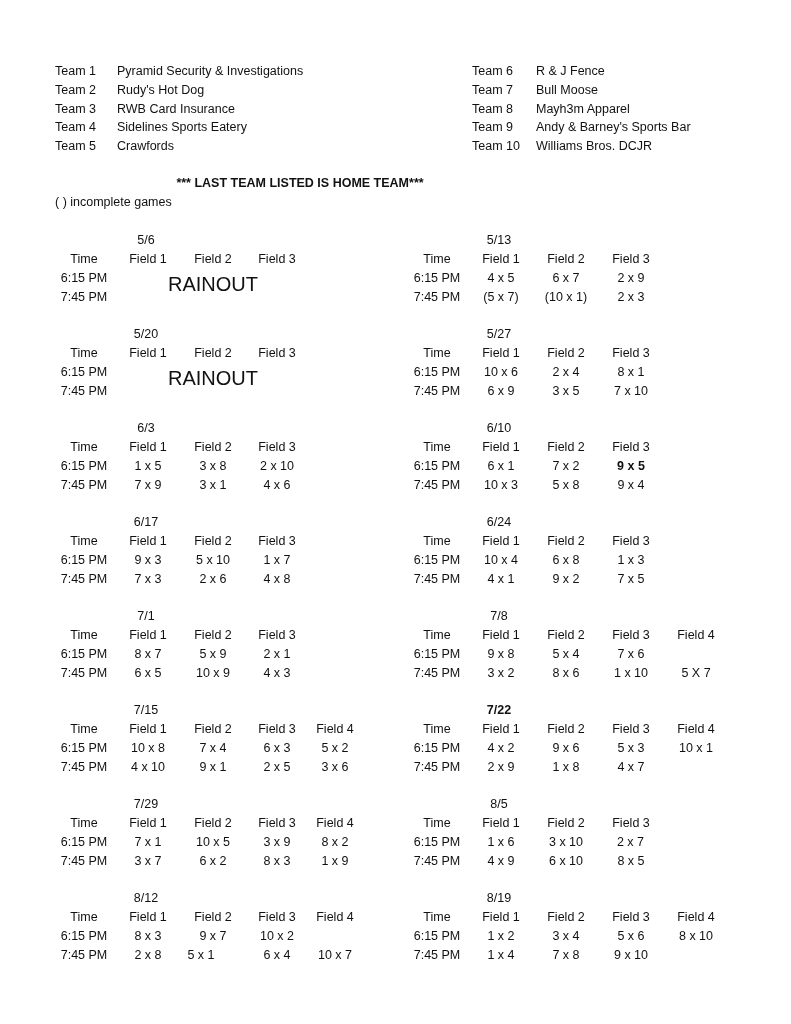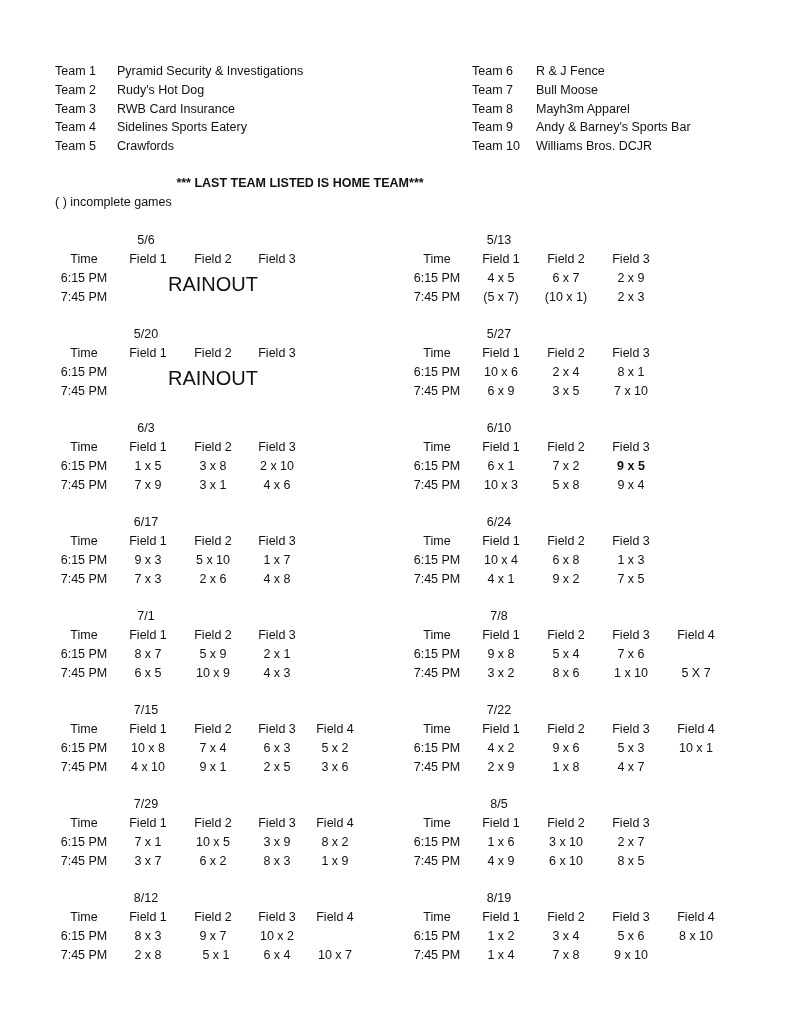--- a/index.html
+++ b/index.html
@@ -215,21 +215,21 @@
       <div class="cell" style="position: absolute; left: 148px; top: 741px;">10 x 8</div>
       <div class="cell" style="position: absolute; left: 148px; top: 760px;">4 x 10</div>
       <div class="cell" style="position: absolute; left: 213px; top: 741px;">7 x 4</div>
       <div class="cell" style="position: absolute; left: 213px; top: 760px;">9 x 1</div>
       <div class="cell" style="position: absolute; left: 277px; top: 741px;">6 x 3</div>
       <div class="cell" style="position: absolute; left: 277px; top: 760px;">2 x 5</div>
       <div class="cell" style="position: absolute; left: 335px; top: 741px;">5 x 2</div>
       <div class="cell" style="position: absolute; left: 335px; top: 760px;">3 x 6</div>
     </div>
     <div>
-      <div class="date" style="position: absolute; left: 499px; top: 703px;">7/22</div>
+      <div class="date" style="position: absolute; left: 499px; top: 703px; font-weight: bold;">7/22</div>
       <div class="cell" style="position: absolute; left: 437px; top: 722px;">Time</div>
       <div class="cell" style="position: absolute; left: 501px; top: 722px;">Field 1</div>
       <div class="cell" style="position: absolute; left: 566px; top: 722px;">Field 2</div>
       <div class="cell" style="position: absolute; left: 631px; top: 722px;">Field 3</div>
       <div class="cell" style="position: absolute; left: 696px; top: 722px;">Field 4</div>
       <div class="cell" style="position: absolute; left: 437px; top: 741px;">6:15 PM</div>
       <div class="cell" style="position: absolute; left: 437px; top: 760px;">7:45 PM</div>
       <div class="cell" style="position: absolute; left: 501px; top: 741px;">4 x 2</div>
       <div class="cell" style="position: absolute; left: 501px; top: 760px;">2 x 9</div>
       <div class="cell" style="position: absolute; left: 566px; top: 741px;">9 x 6</div>
@@ -262,38 +262,38 @@
       <div class="cell" style="position: absolute; left: 437px; top: 816px;">Time</div>
       <div class="cell" style="position: absolute; left: 501px; top: 816px;">Field 1</div>
       <div class="cell" style="position: absolute; left: 566px; top: 816px;">Field 2</div>
       <div class="cell" style="position: absolute; left: 631px; top: 816px;">Field 3</div>
       <div class="cell" style="position: absolute; left: 437px; top: 835px;">6:15 PM</div>
       <div class="cell" style="position: absolute; left: 437px; top: 854px;">7:45 PM</div>
       <div class="cell" style="position: absolute; left: 501px; top: 835px;">1 x 6</div>
       <div class="cell" style="position: absolute; left: 501px; top: 854px;">4 x 9</div>
       <div class="cell" style="position: absolute; left: 566px; top: 835px;">3 x 10</div>
       <div class="cell" style="position: absolute; left: 566px; top: 854px;">6 x 10</div>
-      <div class="cell" style="position: absolute; left: 631px; top: 835px;">2 x 7</div>
+      <div class="cell" style="position: absolute; left: 609px; top: 835px; text-align: right;">2 x 7</div>
       <div class="cell" style="position: absolute; left: 631px; top: 854px;">8 x 5</div>
       <div class="cell" style="position: absolute; left: 696px; top: 835px;"></div>
       <div class="cell" style="position: absolute; left: 696px; top: 854px;"></div>
     </div>
     <div>
       <div class="date" style="position: absolute; left: 146px; top: 891px;">8/12</div>
       <div class="cell" style="position: absolute; left: 84px; top: 910px;">Time</div>
       <div class="cell" style="position: absolute; left: 148px; top: 910px;">Field 1</div>
       <div class="cell" style="position: absolute; left: 213px; top: 910px;">Field 2</div>
       <div class="cell" style="position: absolute; left: 277px; top: 910px;">Field 3</div>
       <div class="cell" style="position: absolute; left: 335px; top: 910px;">Field 4</div>
       <div class="cell" style="position: absolute; left: 84px; top: 929px;">6:15 PM</div>
       <div class="cell" style="position: absolute; left: 84px; top: 948px;">7:45 PM</div>
       <div class="cell" style="position: absolute; left: 148px; top: 929px;">8 x 3</div>
       <div class="cell" style="position: absolute; left: 148px; top: 948px;">2 x 8</div>
       <div class="cell" style="position: absolute; left: 213px; top: 929px;">9 x 7</div>
-      <div class="cell" style="position: absolute; left: 216px; top: 948px;">5 x 1</div>
+      <div class="cell" style="position: absolute; left: 201px; top: 948px;">5 x 1</div>
       <div class="cell" style="position: absolute; left: 277px; top: 929px;">10 x 2</div>
       <div class="cell" style="position: absolute; left: 277px; top: 948px;">6 x 4</div>
       <div class="cell" style="position: absolute; left: 335px; top: 929px;"></div>
       <div class="cell" style="position: absolute; left: 335px; top: 948px;">10 x 7</div>
     </div>
     <div>
       <div class="date" style="position: absolute; left: 499px; top: 891px;">8/19</div>
       <div class="cell" style="position: absolute; left: 437px; top: 910px;">Time</div>
       <div class="cell" style="position: absolute; left: 501px; top: 910px;">Field 1</div>
       <div class="cell" style="position: absolute; left: 566px; top: 910px;">Field 2</div>

